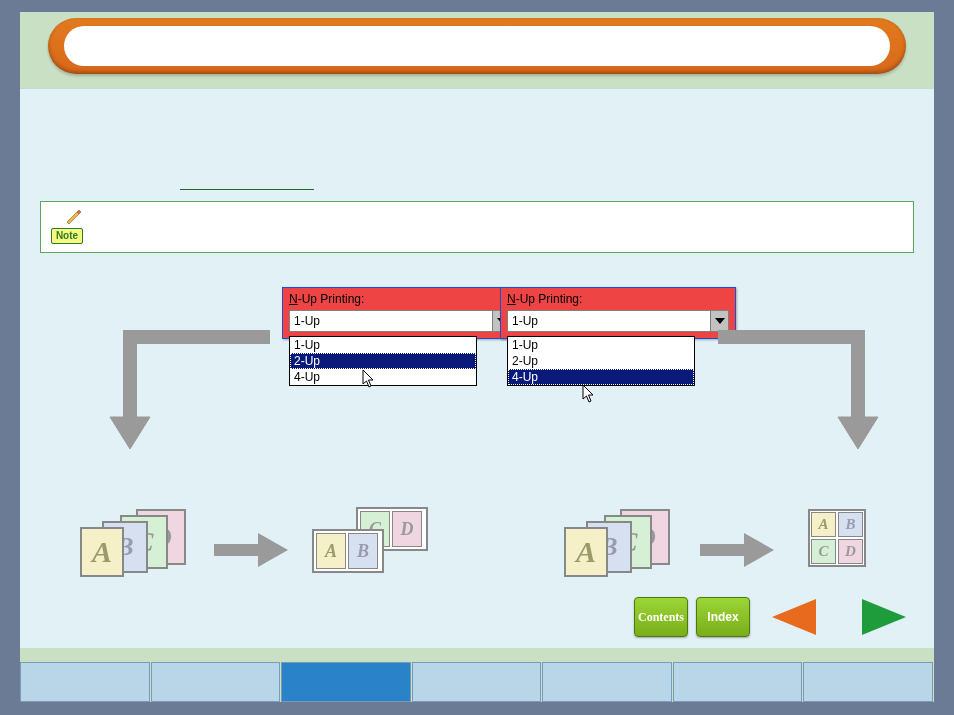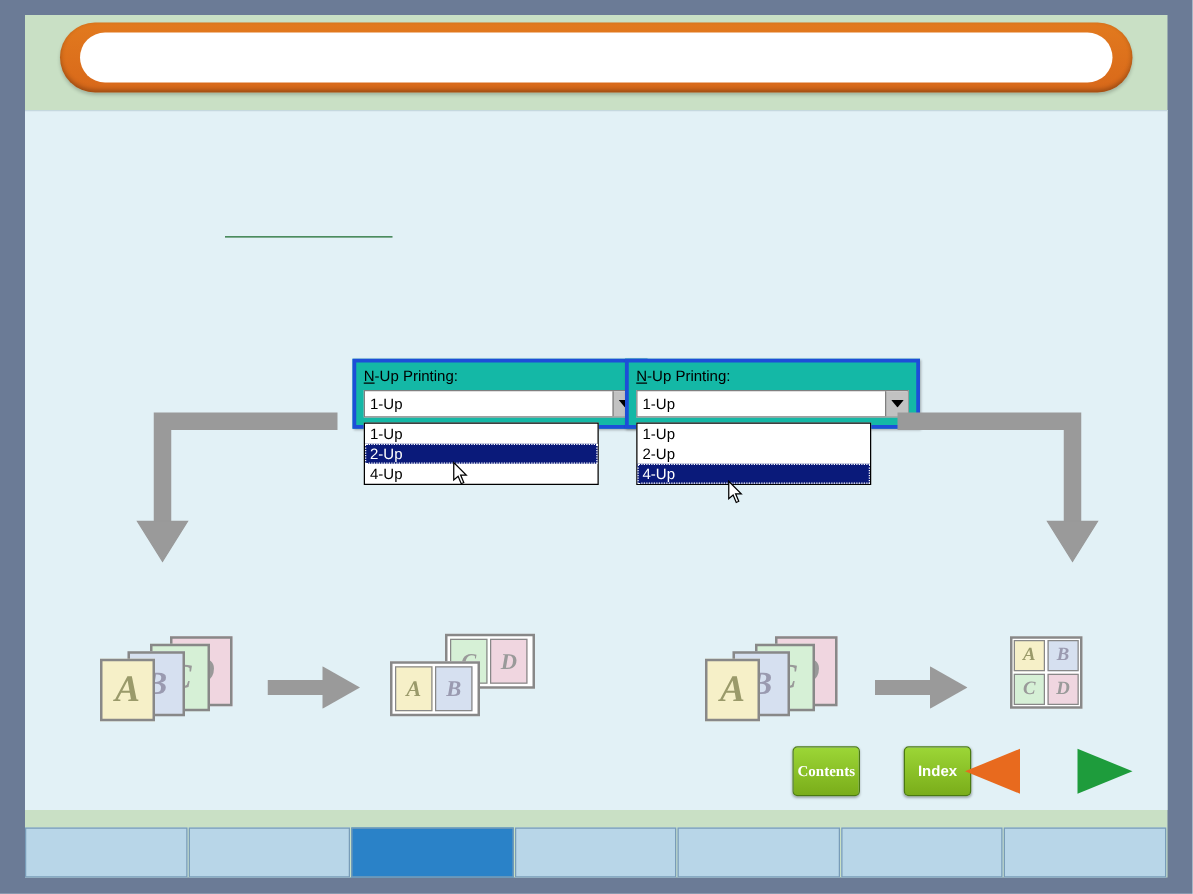--- a/index.html
+++ b/index.html
@@ -73,22 +73,22 @@
   .note-icon .pencil {
     position: absolute;
     left: 14px; top: -2px;
     width: 18px; height: 18px;
   }
 
   
   .dropdown {
     position: absolute;
     width: 236px;
-    background: #14b8a6;
-    border: 3px solid #1d4ed8;
+    background: #ef4444;
+    border: 1px solid #1d4ed8;
     box-shadow: 1px 1px 2px rgba(0,0,0,0.3);
   }
   .dropdown .label {
     padding: 4px 6px 2px 6px;
     font-size: 12px;
     color: #000;
   }
   .dropdown .label .u { text-decoration: underline; }
   .dropdown .display {
     margin: 2px 6px 6px 6px;
@@ -206,20 +206,29 @@
 <body>
 
 <div class="outer">
   <div class="orange-bar">
     <div class="orange-bar-inner"></div>
   </div>
 
   <div class="page">
     <div class="link-line"></div>
 
+    <div class="note-box">
+      <div class="note-icon">
+        <svg class="pencil" viewBox="0 0 18 18">
+          <path d="M2 14 L12 4 L14 6 L4 16 Z" fill="#e8b85a" stroke="#a06a1a" stroke-width="0.7"></path>
+          <path d="M12 4 L14 2 L16 4 L14 6 Z" fill="#d66" stroke="#a06a1a" stroke-width="0.7"></path>
+        </svg>
+        <div class="tag">Note</div>
+      </div>
+    </div>
 
     <div class="dropdown" style="left:262px; top:198px;">
       <div class="label">
         <span class="u">N</span><span>-Up Printing:</span>
       </div>
       <div class="display">
         <span>1-Up</span>
         <div class="btn">
           <svg width="10" height="6">
               <path d="M0 0 L10 0 L5 6 Z" fill="#000"></path>
@@ -336,21 +345,21 @@
         </div>
       <div class="mini" style="left:28px; top:28px; width:25px; height:25px; background:#f0d6e0; border-width:1px; font-size:15px; color:#9a9a9a;">
           <span>D</span>
         </div>
     </div>
 
     <div class="nav-buttons" style="top:508px;">
       <div class="nav-btn" style="left:614px;font-family:Liberation Serif, serif;">
           <span>Contents</span>
         </div>
-      <div class="nav-btn" style="left:676px;margin-left:27px;">
+      <div class="nav-btn" style="left:676px;">
           <span>Index</span>
         </div>
       <svg class="tri-btn" style="left:746px; top:0;" width="54" height="40">
         <path d="M50 2 L50 38 L6 20 Z" fill="#e86a1e" stroke="none"></path>
       </svg>
       <svg class="tri-btn" style="left:838px; top:0;" width="54" height="40">
         <path d="M4 2 L4 38 L48 20 Z" fill="#1e9c3c" stroke="none"></path>
       </svg>
     </div>
   </div>

